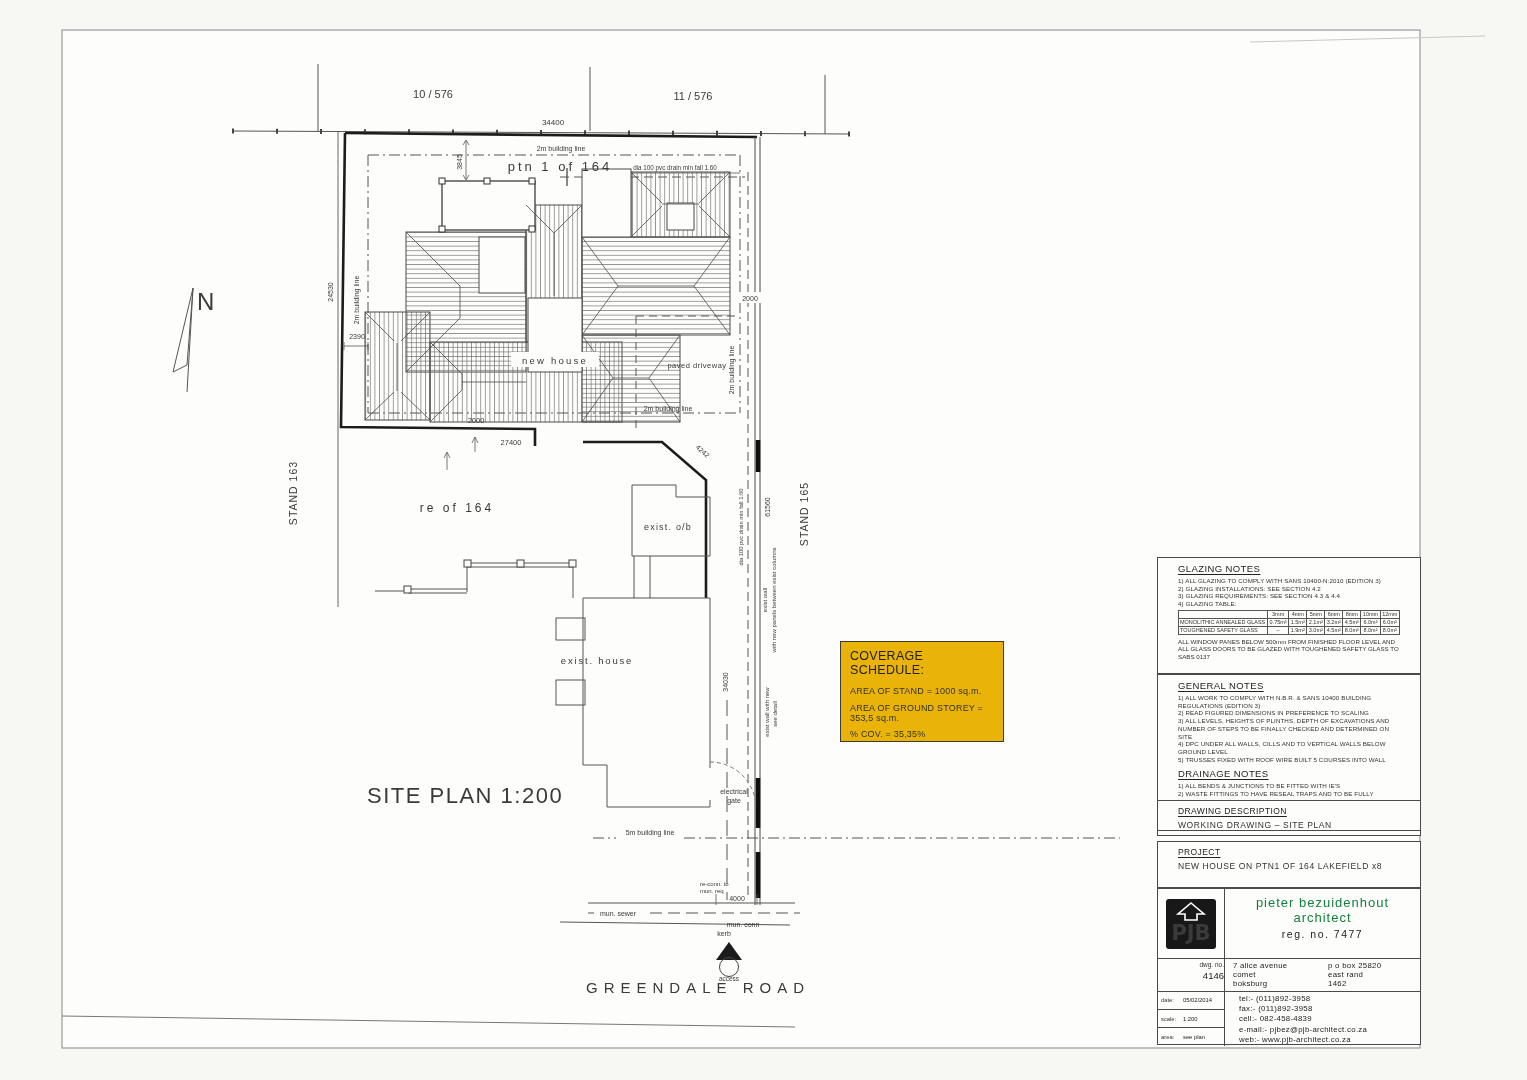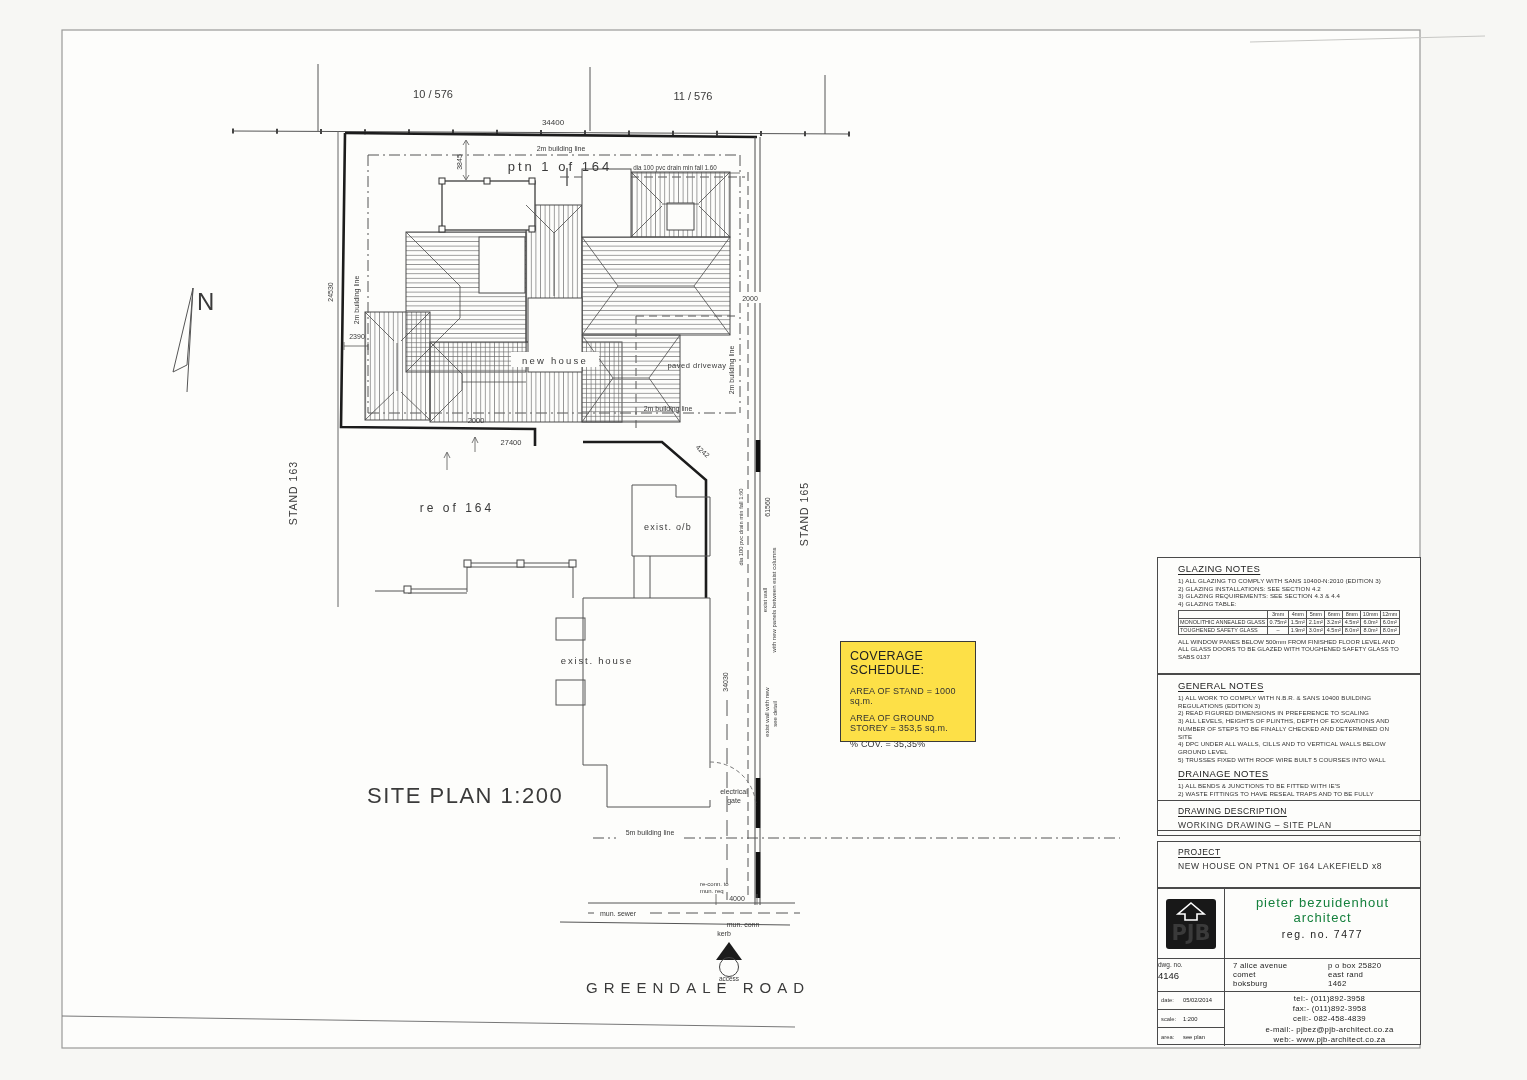--- a/index.html
+++ b/index.html
@@ -2,22 +2,22 @@
 <html><head>
 <meta charset="utf-8">
 <style>
   html,body{margin:0;padding:0;background:#efefed;}
   #page{position:relative;width:1527px;height:1080px;background:#f7f7f4;overflow:hidden;
         font-family:"Liberation Sans",sans-serif;color:#2e2e2e;}
   svg text{font-family:"Liberation Sans",sans-serif;fill:#3a3a3a;}
   .abs{position:absolute;box-sizing:border-box;}
 
   
-  #coverage{left:840px;top:641px;width:136px;height:101px;border:1.4px solid #3a3a3a;
-            padding:7px 9px;background:#fde047;}
+  #coverage{left:840px;top:641px;width:164px;height:101px;border:1.4px solid #3a3a3a;
+            padding:7px 9px;background:#eab308;}
   .cov-title{font-size:12.5px;letter-spacing:.3px;margin-bottom:9px;color:#222;}
   .cov-line{font-size:9px;letter-spacing:.2px;margin-bottom:6.5px;color:#333;}
 
   
   #panel{left:1157px;top:557px;width:264px;height:488px;}
   .nbox{position:absolute;left:0;width:264px;border:1px solid #4a4a4a;padding:5px 20px;
         box-sizing:border-box;background:#fdfdfb;}
   .nhead{font-size:9.5px;letter-spacing:.4px;text-decoration:underline;text-underline-offset:2px;
          margin-bottom:3px;color:#222;}
   .nitem{font-size:6.2px;line-height:7.7px;letter-spacing:.1px;color:#333;}
@@ -28,33 +28,33 @@
   .descval{font-size:8.5px;letter-spacing:.6px;margin-top:4px;color:#333;}
 
   
   #tblock{top:331px;height:157px;padding:0;}
   .tb-row1{position:absolute;top:0;left:0;width:100%;height:69px;border-bottom:1px solid #4a4a4a;display:flex;}
   .tb-logo-cell{width:66px;border-right:1px solid #4a4a4a;display:flex;align-items:center;justify-content:center;}
   .tb-name-cell{flex:1;text-align:center;padding-top:6px;}
   .tb-name{font-size:13px;letter-spacing:1px;color:#15803d;}
   .tb-reg{font-size:10.5px;letter-spacing:1.5px;margin-top:3px;color:#222;}
   .tb-row2{position:absolute;top:69px;left:0;width:100%;height:33px;border-bottom:1px solid #4a4a4a;display:flex;}
-  .tb-dwg-cell{width:66px;border-right:1px solid #4a4a4a;text-align:left;padding-top:3px;}
+  .tb-dwg-cell{width:66px;border-right:1px solid #4a4a4a;text-align:right;padding-top:3px;}
   .tb-dwg-label{font-size:6.5px;color:#333;}
   .tb-dwg-no{font-size:9.5px;margin-top:2px;color:#222;}
   .tb-addr{flex:1;display:flex;padding:3px 4px 0 8px;}
   .tb-addr-col{font-size:7.8px;line-height:9px;letter-spacing:.3px;color:#222;}
   .tb-addr-col.c1{width:95px;}
   .tb-row3{position:absolute;top:102px;left:0;width:100%;height:55px;display:flex;}
   .tb-meta{width:66px;border-right:1px solid #4a4a4a;display:flex;flex-direction:column;}
   .tb-meta-row{flex:1;border-bottom:1px solid #4a4a4a;display:flex;align-items:center;}
   .tb-meta-row:last-child{border-bottom:none;}
   .tb-meta-label{font-size:5.8px;width:22px;padding-left:3px;color:#333;}
   .tb-meta-value{font-size:5.8px;color:#222;}
-  .tb-contact{flex:1;padding:3px 0 0 14px;font-size:7.8px;line-height:10.2px;letter-spacing:.3px;color:#222;text-align:center;}
+  .tb-contact{flex:1;padding:3px 0 0 14px;font-size:7.8px;line-height:10.2px;letter-spacing:.3px;color:#222;}
 </style>
 </head>
 <body>
 
 <div id="page">
 
 <svg width="1527" height="1080" viewBox="0 0 1527 1080" class="abs" style="left:0;top:0">
   <defs>
     <pattern id="hv" width="4.6" height="4.6" patternUnits="userSpaceOnUse">
       <path d="M2.3 0 V4.6" stroke="#6b6b6b" stroke-width="0.65"></path>

